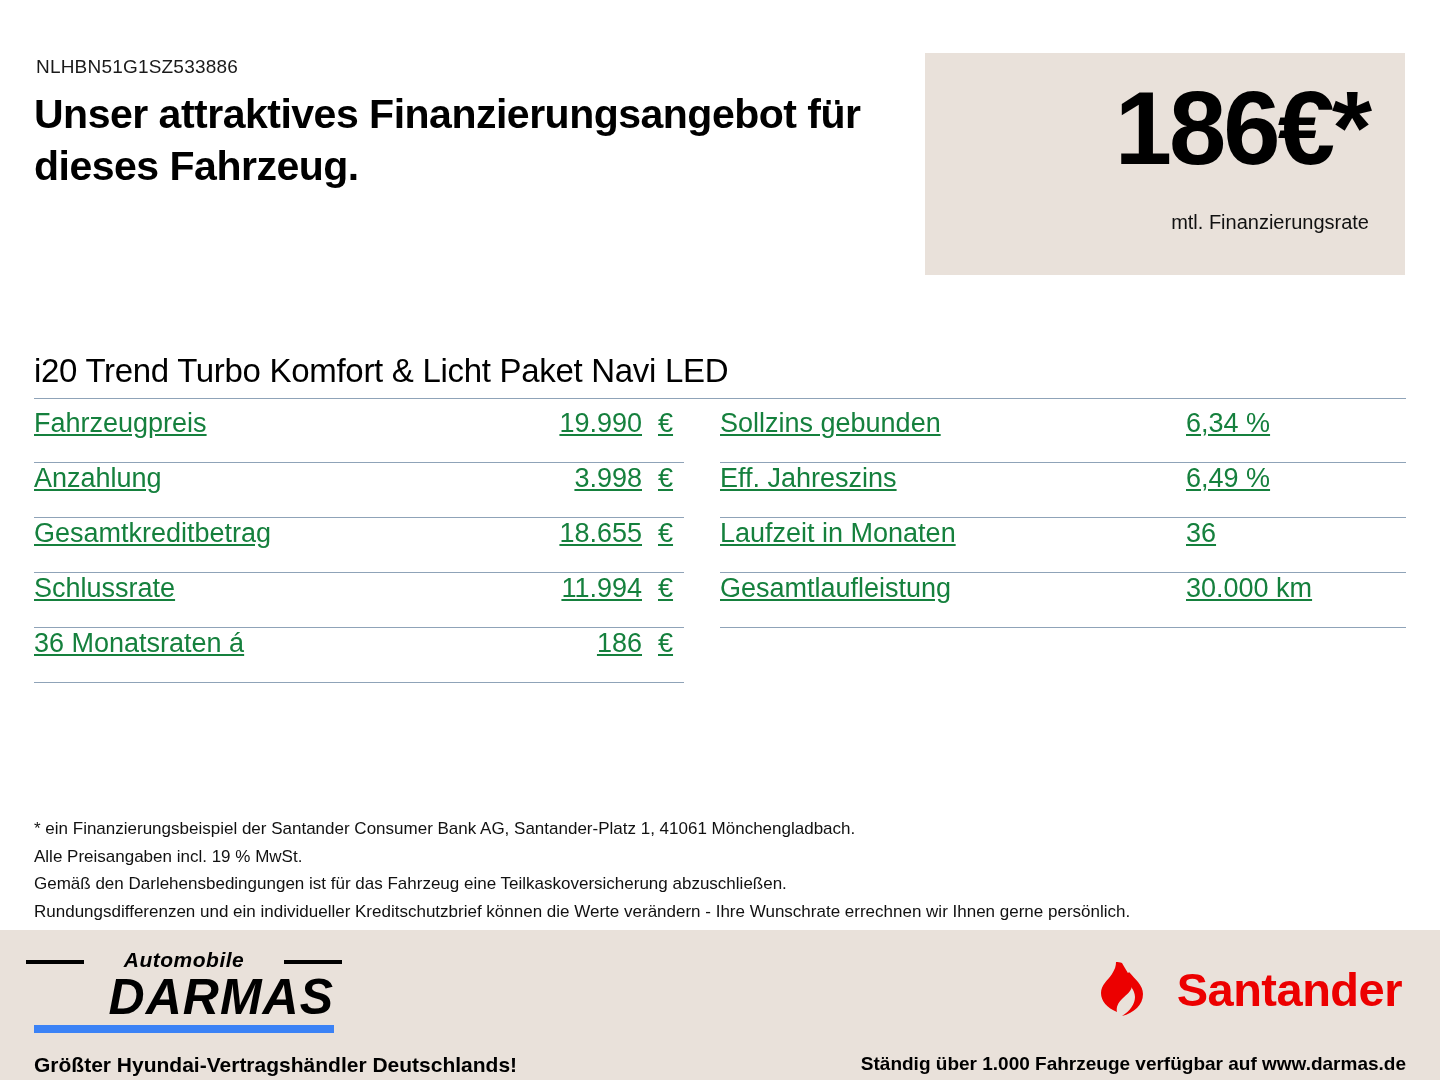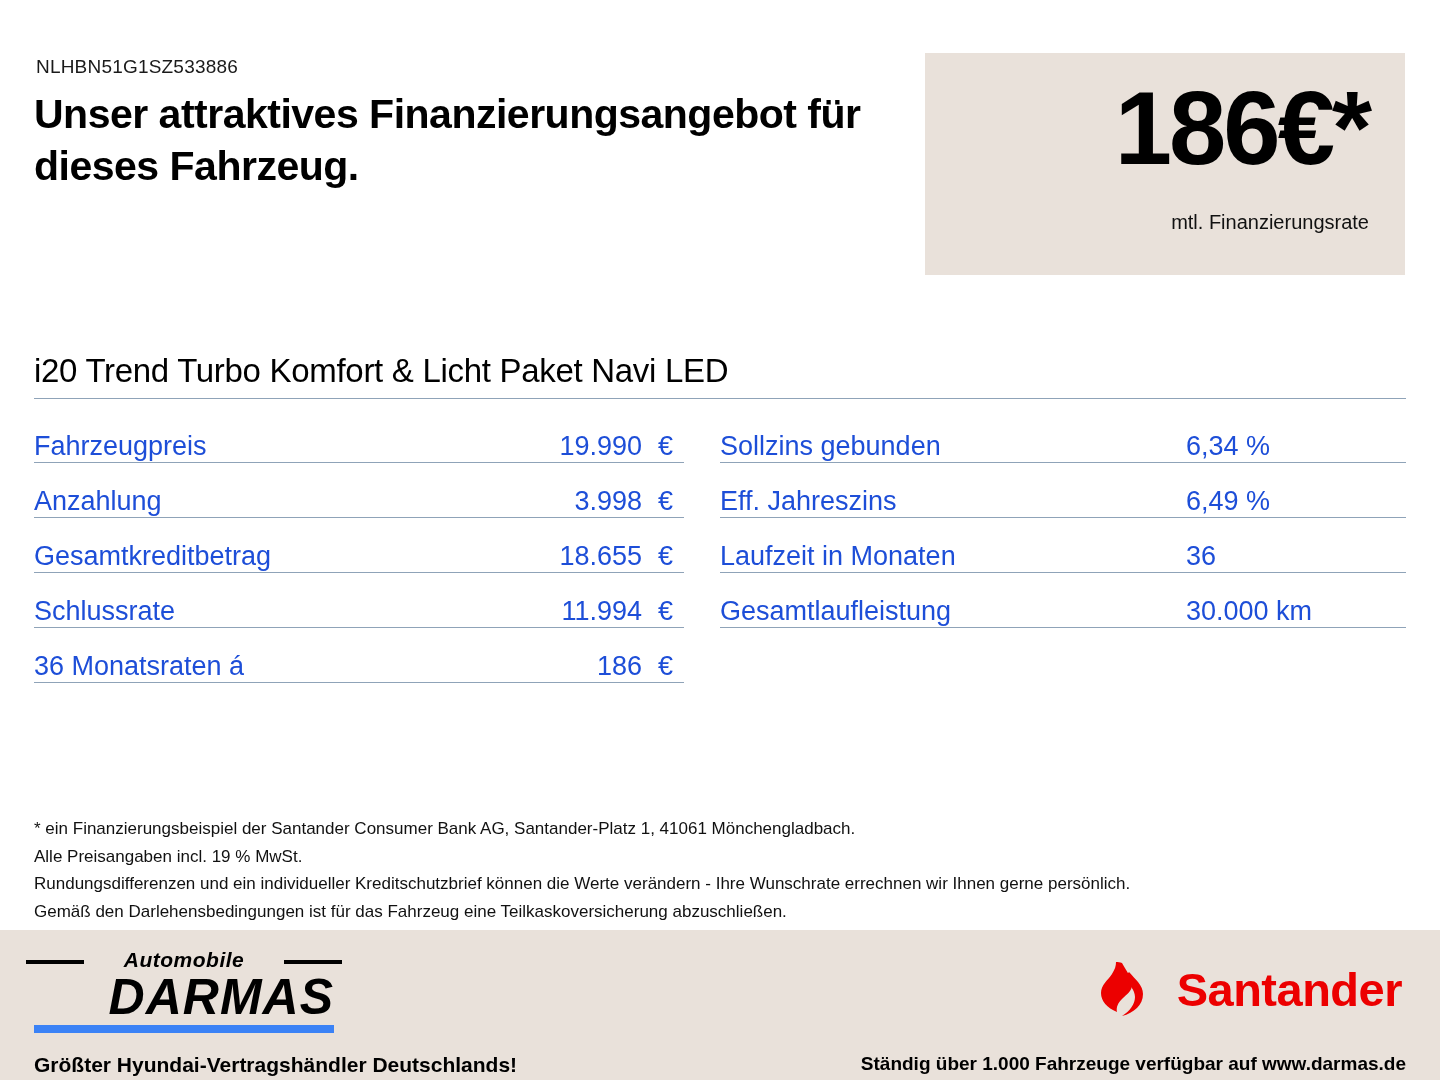--- a/index.html
+++ b/index.html
@@ -91,26 +91,27 @@
     width: 1372px;
     display: flex;
     gap: 0px;
   }
   .col {
     width: 50%;
   }
   .col.left { padding-right: 36px; }
   .row {
     display: flex;
-    align-items: flex-end;
+    align-items: flex-start;
     height: 55px;
     border-bottom: 1px solid #8fa3b8;
     font-size: 27px;
     font-weight: 400;
-    color: #1d4ed8;
+    color: #15803d;
+    text-decoration: underline;
   }
   .row .lab { flex: 1 1 auto; white-space: nowrap; }
   .row .val {
     text-align: right;
     white-space: nowrap;
   }
   .col.left .val { min-width: 120px; }
   .col.left .cur {
     display: inline-block;
     width: 42px;
@@ -278,22 +279,22 @@
         <span class="val">30.000 km</span>
       </div>
       <div class="row empty"></div>
     </div>
 
   </div>
 
   <div class="legal">
     <div>* ein Finanzierungsbeispiel der Santander Consumer Bank AG, Santander-Platz 1, 41061 Mönchengladbach.</div>
     <div>Alle Preisangaben incl. 19 % MwSt.</div>
+    <div>Gemäß den Darlehensbedingungen ist für das Fahrzeug eine Teilkaskoversicherung abzuschließen.</div>
     <div>Rundungsdifferenzen und ein individueller Kreditschutzbrief können die Werte verändern - Ihre Wunschrate errechnen wir Ihnen gerne persönlich.</div>
-    <div>Gemäß den Darlehensbedingungen ist für das Fahrzeug eine Teilkaskoversicherung abzuschließen.</div>
     <div>Ist der Darlehens-/Leasingnehmer Verbraucher, besteht nach Vertragsabschluss ein gesetzliches Widerrufsrecht nach § 495 BGB.</div>
   </div>
 
   <div class="footer">
     <div class="darmas-logo">
       <div class="darmas-top">Automobile</div>
       <div class="darmas-main">DARMAS</div>
     </div>
     <div class="footer-tag-left">Größter Hyundai-Vertragshändler Deutschlands!</div>
 

